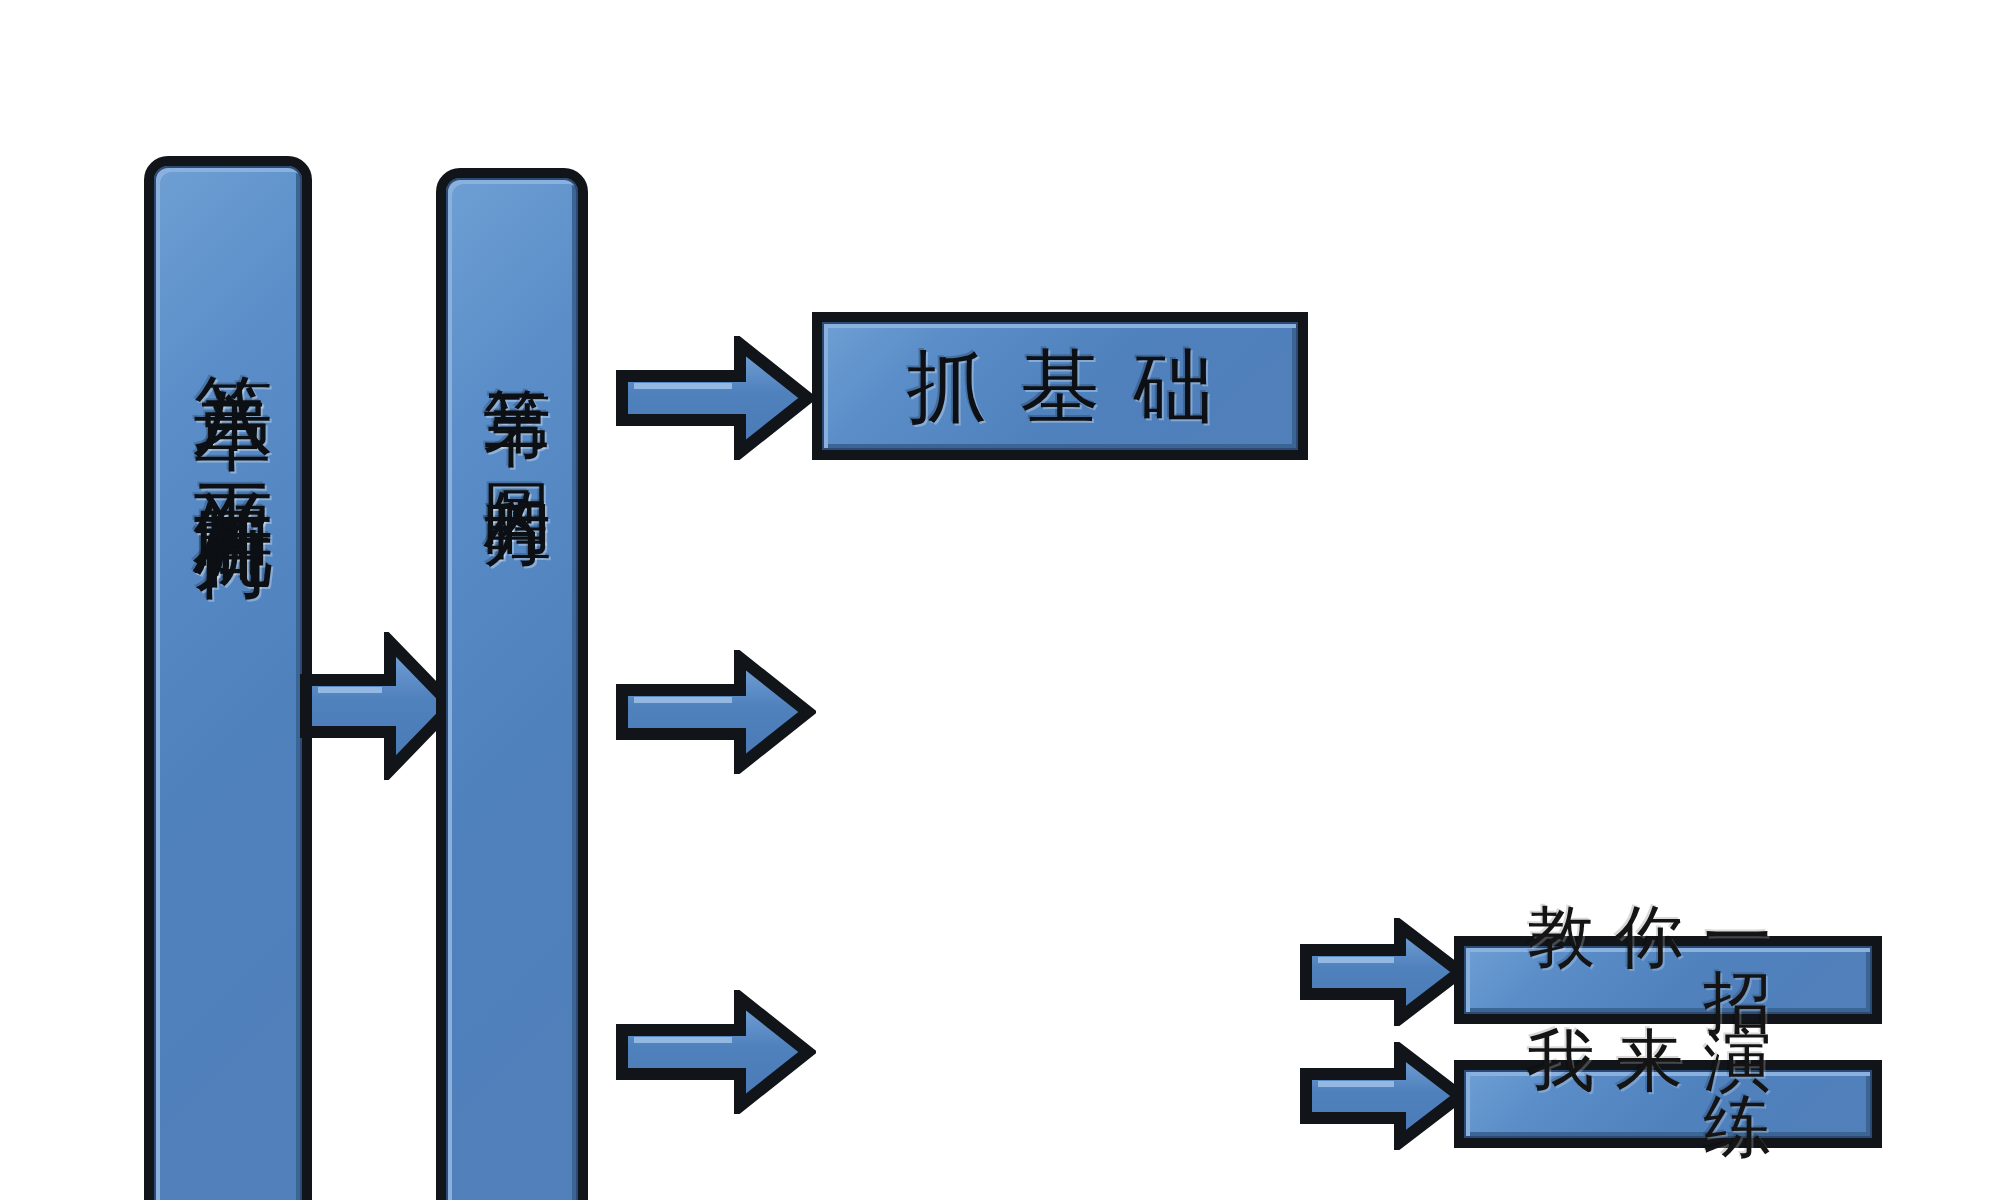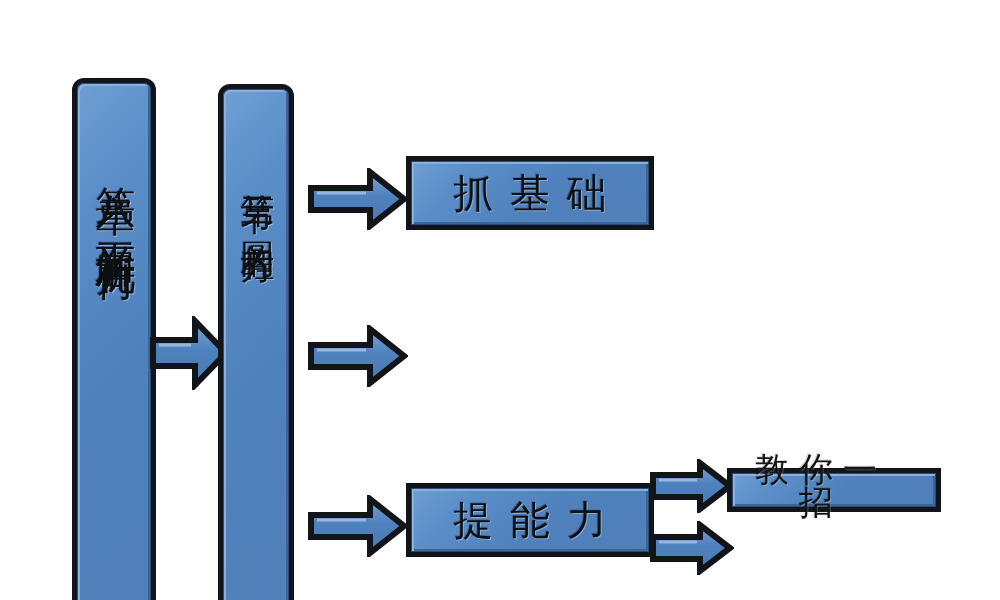--- a/index.html
+++ b/index.html
@@ -86,21 +86,21 @@
   
   .sbox-text {
     position: absolute;
     left: 14px;
     top: -20px;
     width: 150px;
     font-size: 34px;
     letter-spacing: 0.30em;
     color: #141414;
     line-height: 0.96;
-    text-align: center;
+    text-align: right;
     word-break: break-all;
     pointer-events: none;
     text-shadow:
        1px 1px 0 rgba(255,255,255,0.22),
       -1px -1px 0 rgba(0,0,0,0.15);
   }
 
   
   .arrow {
     position: absolute;
@@ -160,23 +160,20 @@
   </div>
 
 
   <div class="arrow" style="left:308px; top:495px;">
     <svg width="100" height="62" viewBox="0 0 100 62">
       <polygon points="3,20 62,20 62,4 96,31 62,58 62,42 3,42" fill="url(#ag2)" stroke="#111418" stroke-width="6" stroke-linejoin="miter"></polygon>
       <polyline points="9,25 58,25" stroke="#93b8e2" stroke-width="3" fill="none"></polyline>
     </svg>
   </div>
 
-  <div class="box" style="left:406px; top:483px; width:248px; height:74px;">
-    <div class="hbox-text">提能力</div>
-  </div>
 
   <div class="arrow" style="left:650px; top:459px;">
     <svg width="84" height="54" viewBox="0 0 84 54">
       <defs>
         <linearGradient id="ag3" x1="0" y1="0" x2="0" y2="1">
           <stop offset="0%" stop-color="#79a5d8"></stop>
           <stop offset="45%" stop-color="#4f81bd"></stop>
           <stop offset="100%" stop-color="#4a7ab4"></stop>
         </linearGradient>
       </defs>
@@ -189,14 +186,17 @@
     <div class="sbox-text">教你一招</div>
   </div>
 
   <div class="arrow" style="left:650px; top:521px;">
     <svg width="84" height="54" viewBox="0 0 84 54">
       <polygon points="3,16 50,16 50,4 80,27 50,50 50,38 3,38" fill="url(#ag3)" stroke="#111418" stroke-width="6" stroke-linejoin="miter"></polygon>
       <polyline points="9,21 47,21" stroke="#93b8e2" stroke-width="3" fill="none"></polyline>
     </svg>
   </div>
 
+  <div class="box" style="left:727px; top:530px; width:214px; height:44px;">
+    <div class="sbox-text">我来演练</div>
+  </div>
 
 </div>
 
 </body></html>

